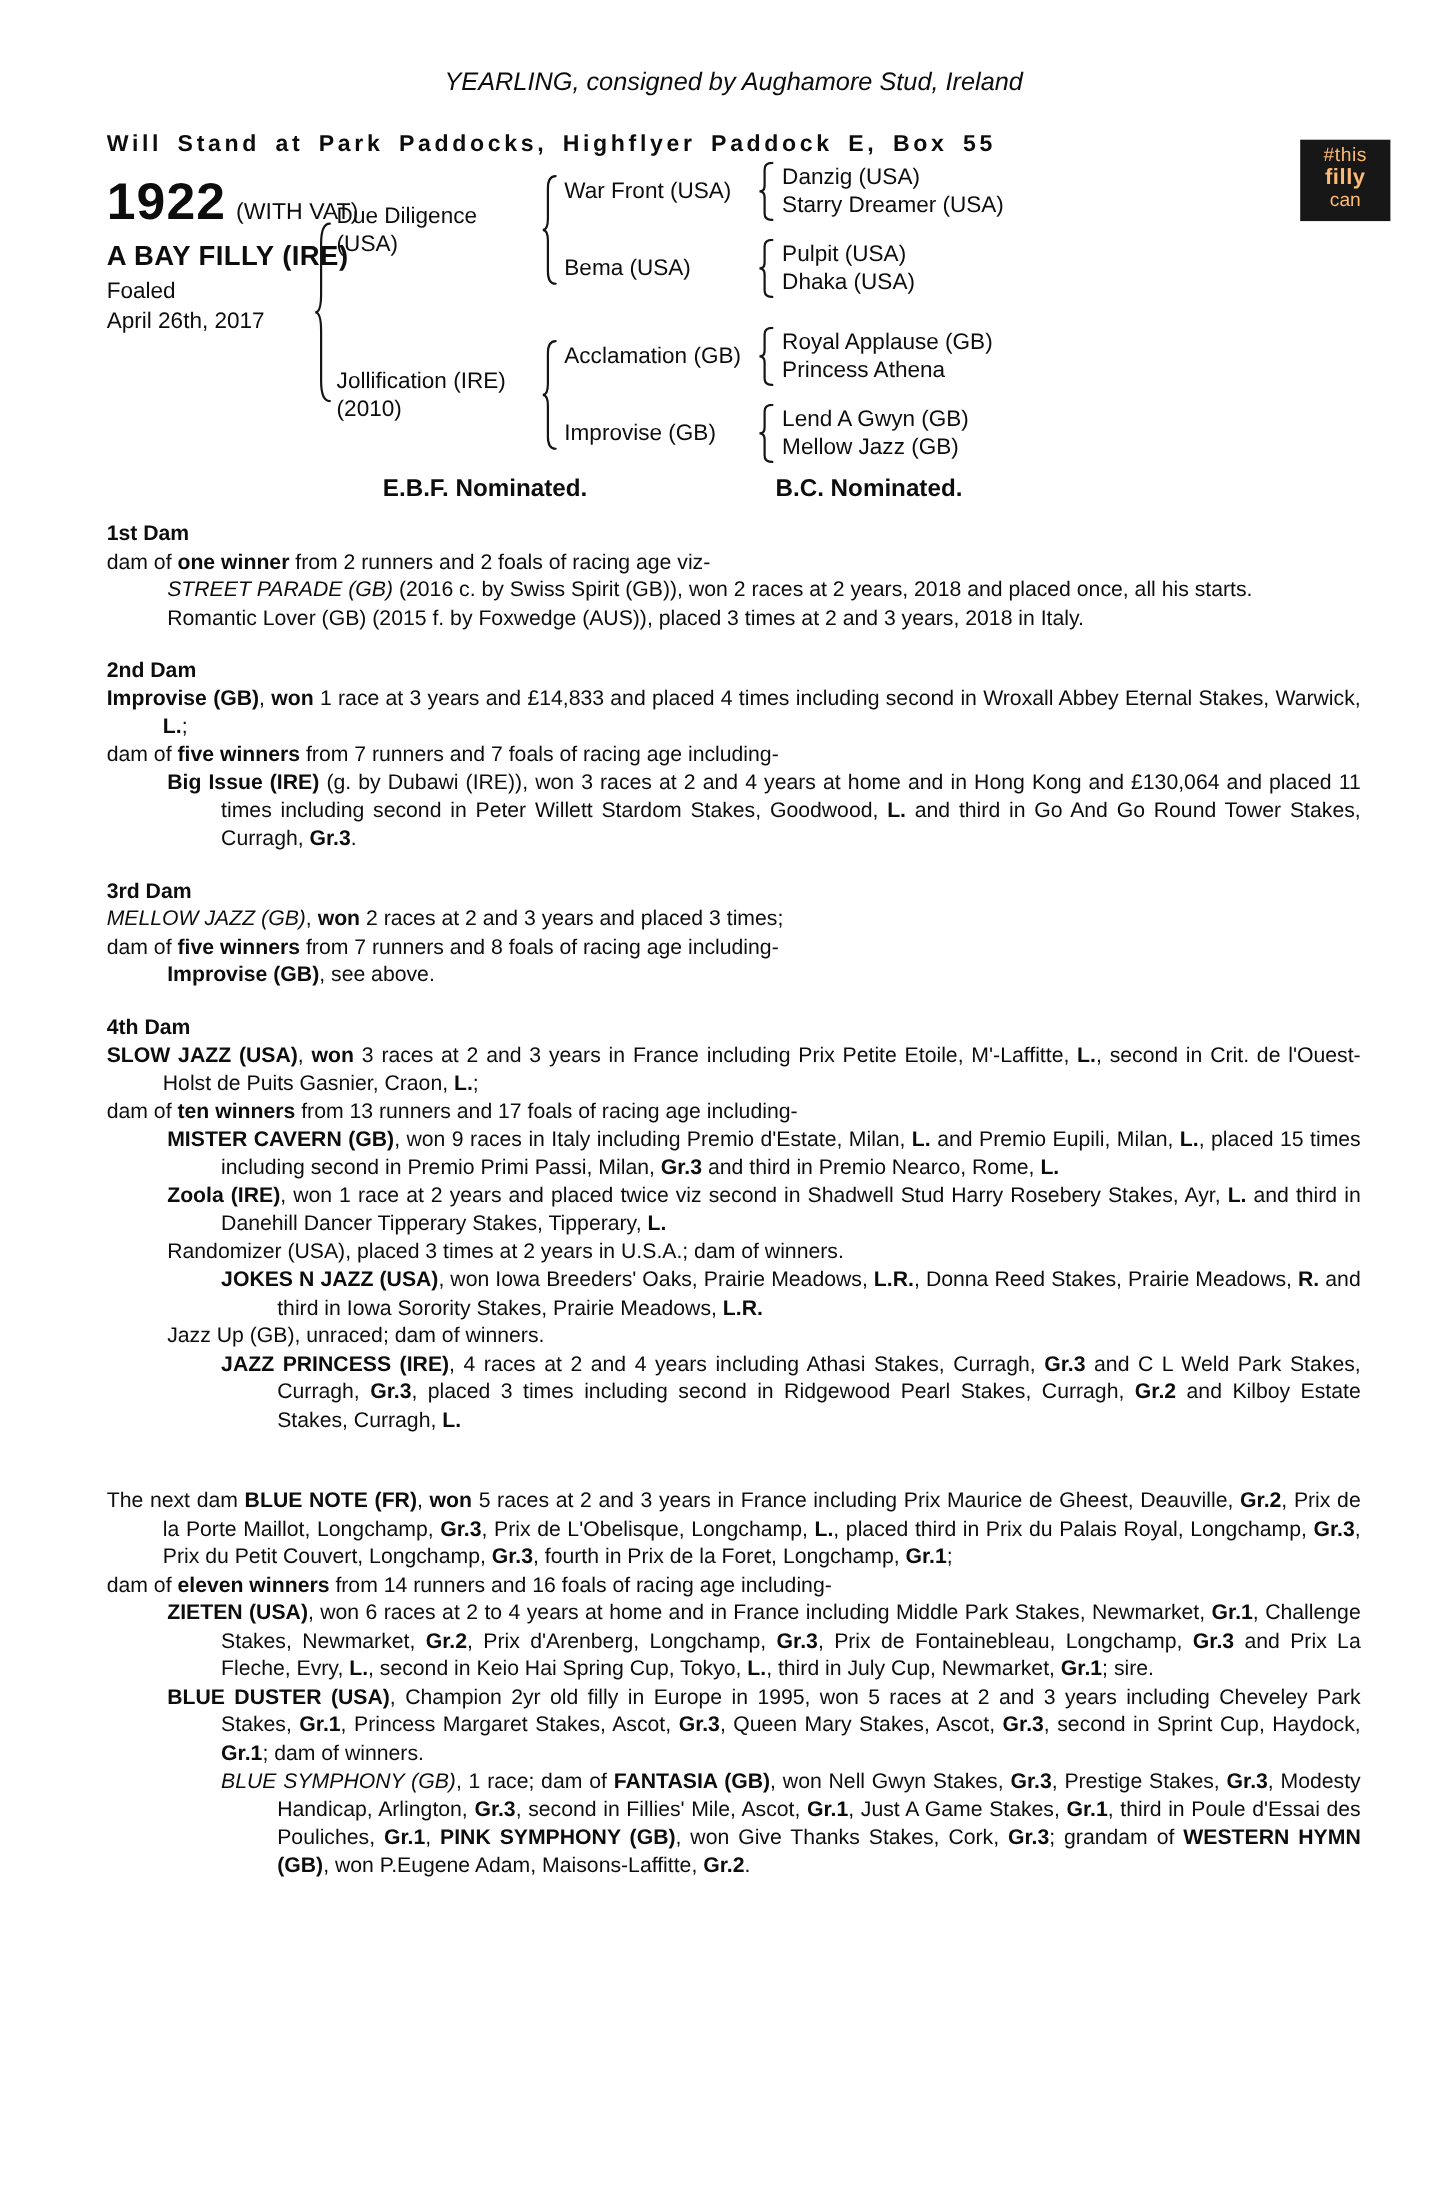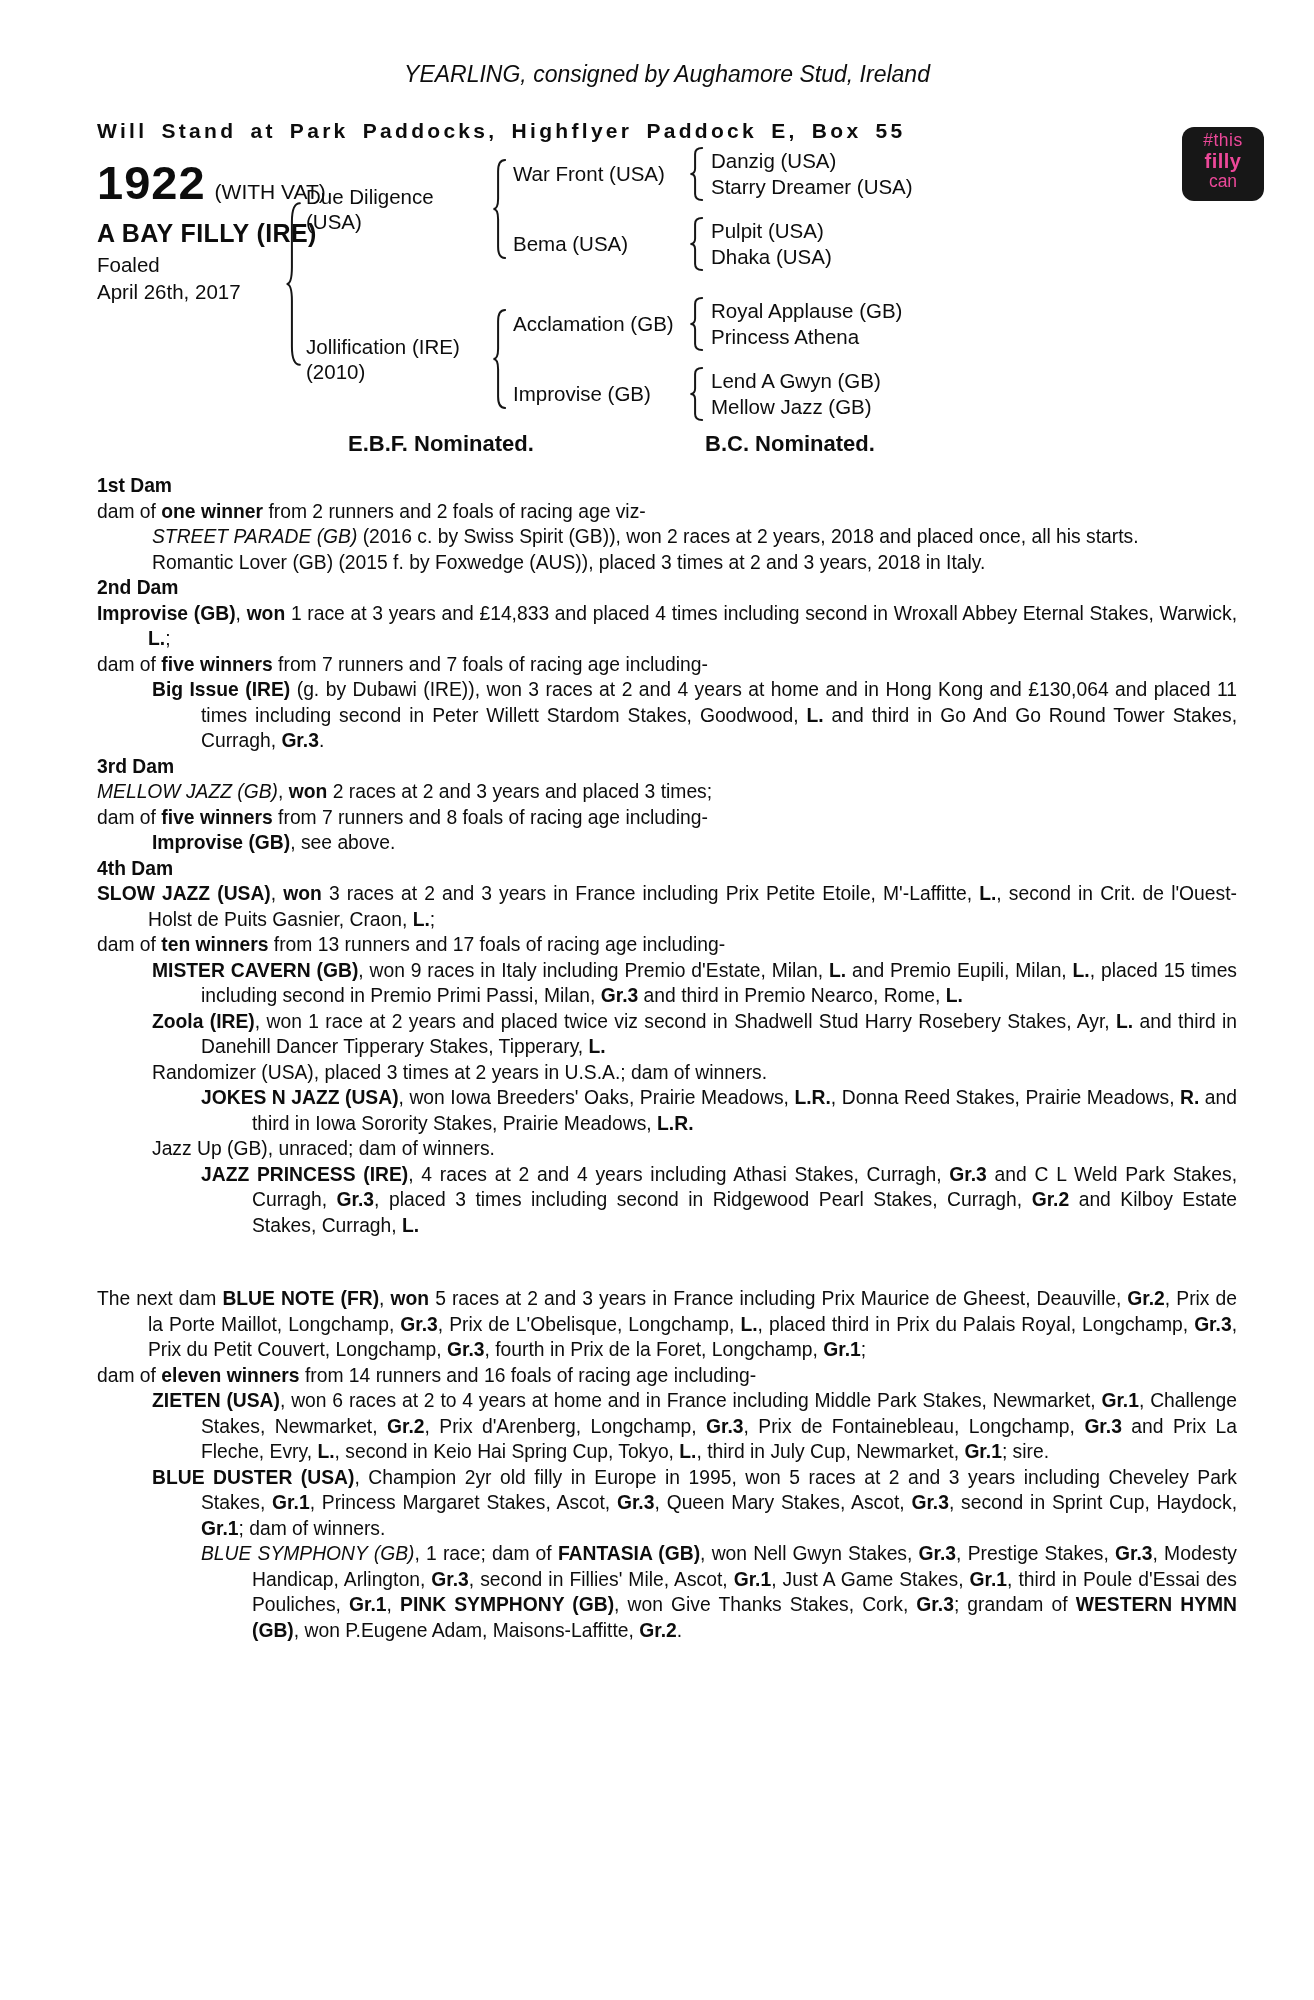--- a/index.html
+++ b/index.html
@@ -4,21 +4,21 @@
 <style>
   html,body{margin:0;padding:0;background:#fff;}
   body{width:1314px;height:2000px;overflow:hidden;position:relative;
        font-family:"Liberation Sans", sans-serif;color:#0d0d0d;
        -webkit-font-smoothing:antialiased;}
   .page{padding:60px 77px 0 97px;box-sizing:border-box;}
   .title{text-align:center;font-style:italic;font-size:23px;line-height:28px;}
   .stand{margin-top:28px;font-weight:700;font-size:21px;line-height:29px;
          letter-spacing:3.3px;word-spacing:5px;white-space:nowrap;}
   .logo{position:absolute;top:127px;right:50px;width:82px;height:74px;background:#171717;
-        color:#ec4899;text-align:center;line-height:1.1;padding-top:4px;box-sizing:border-box;border-radius:12px;}
+        color:#fdba74;text-align:center;line-height:1.1;padding-top:4px;box-sizing:border-box;}
   .logo .l1{font-size:17.5px;letter-spacing:.5px;}
   .logo .l2{font-size:20px;font-weight:700;letter-spacing:.5px;}
   .logo .l3{font-size:17.5px;}
 
   .header{position:relative;height:316px;margin-top:4px;}
   .lot-line{position:absolute;left:0;top:6px;white-space:nowrap;}
   .lot-number{font-size:47px;font-weight:700;letter-spacing:1px;}
   .vat{font-size:21px;margin-left:9px;}
   .desc{position:absolute;left:0;top:70px;font-weight:700;font-size:25px;letter-spacing:.4px;white-space:nowrap;}
   .foaled{position:absolute;left:0;top:104px;font-size:20.5px;}
@@ -37,21 +37,21 @@
   .brace path{stroke:#151515;fill:none;stroke-width:2;vector-effect:non-scaling-stroke;stroke-linecap:round;}
   .brace-s{width:15px;height:54px;}
   .brace-m{width:15px;height:102px;}
   .brace-l{width:17px;height:168px;}
 
   .noms{position:absolute;top:282px;left:0;right:0;font-weight:700;font-size:22px;height:26px;}
   .noms .ebf{position:absolute;left:251px;white-space:nowrap;text-align:right;}
   .noms .bc{position:absolute;left:608px;white-space:nowrap;}
 
   .body-text{margin-top:8px;font-size:19.3px;line-height:25.5px;text-align:justify;}
-  section.dam-section{}
+  section.dam-section{margin-top:22px;}
   section.dam-section:first-child{margin-top:0;}
   section.no-head{margin-top:48px;}
   .dam-heading{font-weight:700;}
   p.para{margin:0;}
   .lvl0{padding-left:51px;text-indent:-51px;}
   .lvl1{padding-left:104px;text-indent:-49px;}
   .lvl2{padding-left:155px;text-indent:-51px;}
   .rb{font-weight:700;}
   .ri{font-style:italic;}
 </style>

